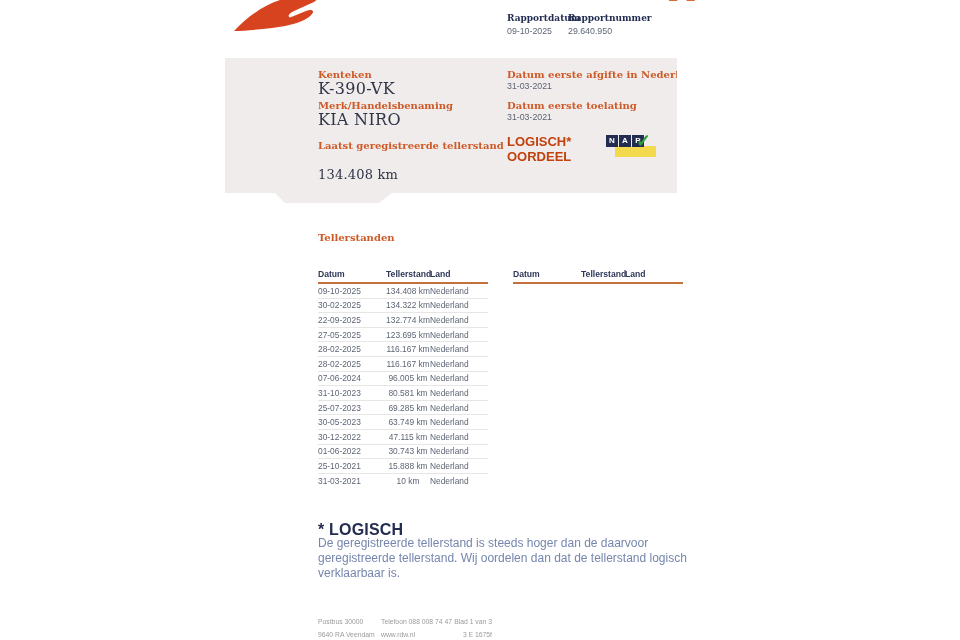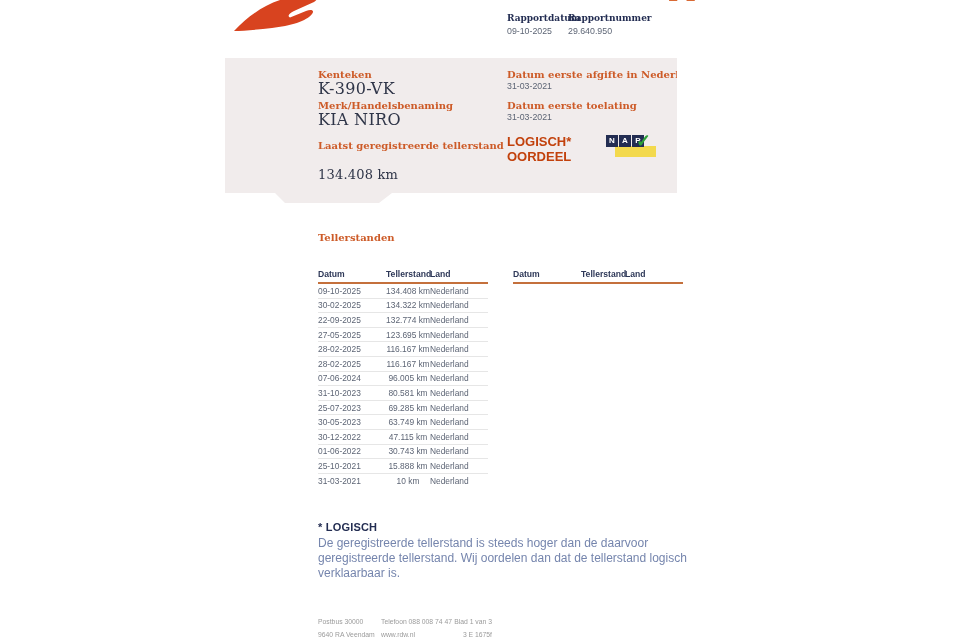--- a/index.html
+++ b/index.html
@@ -39,21 +39,21 @@
                    font-weight:bold;font-size:10px;color:#cd5b28;}
   .ttable{position:absolute;top:233px;width:170px;margin-top:36px;}
   .ttable-left{left:318px;} .ttable-right{left:513px;}
   .thead{display:flex;align-items:flex-end;font-weight:bold;font-size:8.6px;color:#2e3858;
          padding-bottom:3px;border-bottom:2px solid #c4703c;}
   .trow{display:flex;align-items:center;height:13.6px;font-size:8.4px;color:#5d6575;}
   .trow + .trow{border-top:1px solid #e6e6e6;}
   .c1{width:68px;text-align:left;} .c2{width:44px;text-align:center;} .c3{flex:1;text-align:left;}
 
   
-  .fn-title{position:absolute;left:318px;top:521px;font-weight:bold;font-size:11px;
+  .fn-title{position:absolute;left:318px;top:521px;font-weight:bold;font-size:16px;
             color:#232d52;letter-spacing:.2px;}
   .fn-body{position:absolute;left:318px;top:536px;width:384px;font-size:12px;
            line-height:15px;color:#7585ad;}
 
   
   .footer-col{position:absolute;top:616px;font-size:6.8px;line-height:12.5px;color:#9b9b9b;}
   .fc-address{left:318px;} .fc-contact{left:381px;}
   .fc-page{right:277px;text-align:right;}
 </style>
 </head>

